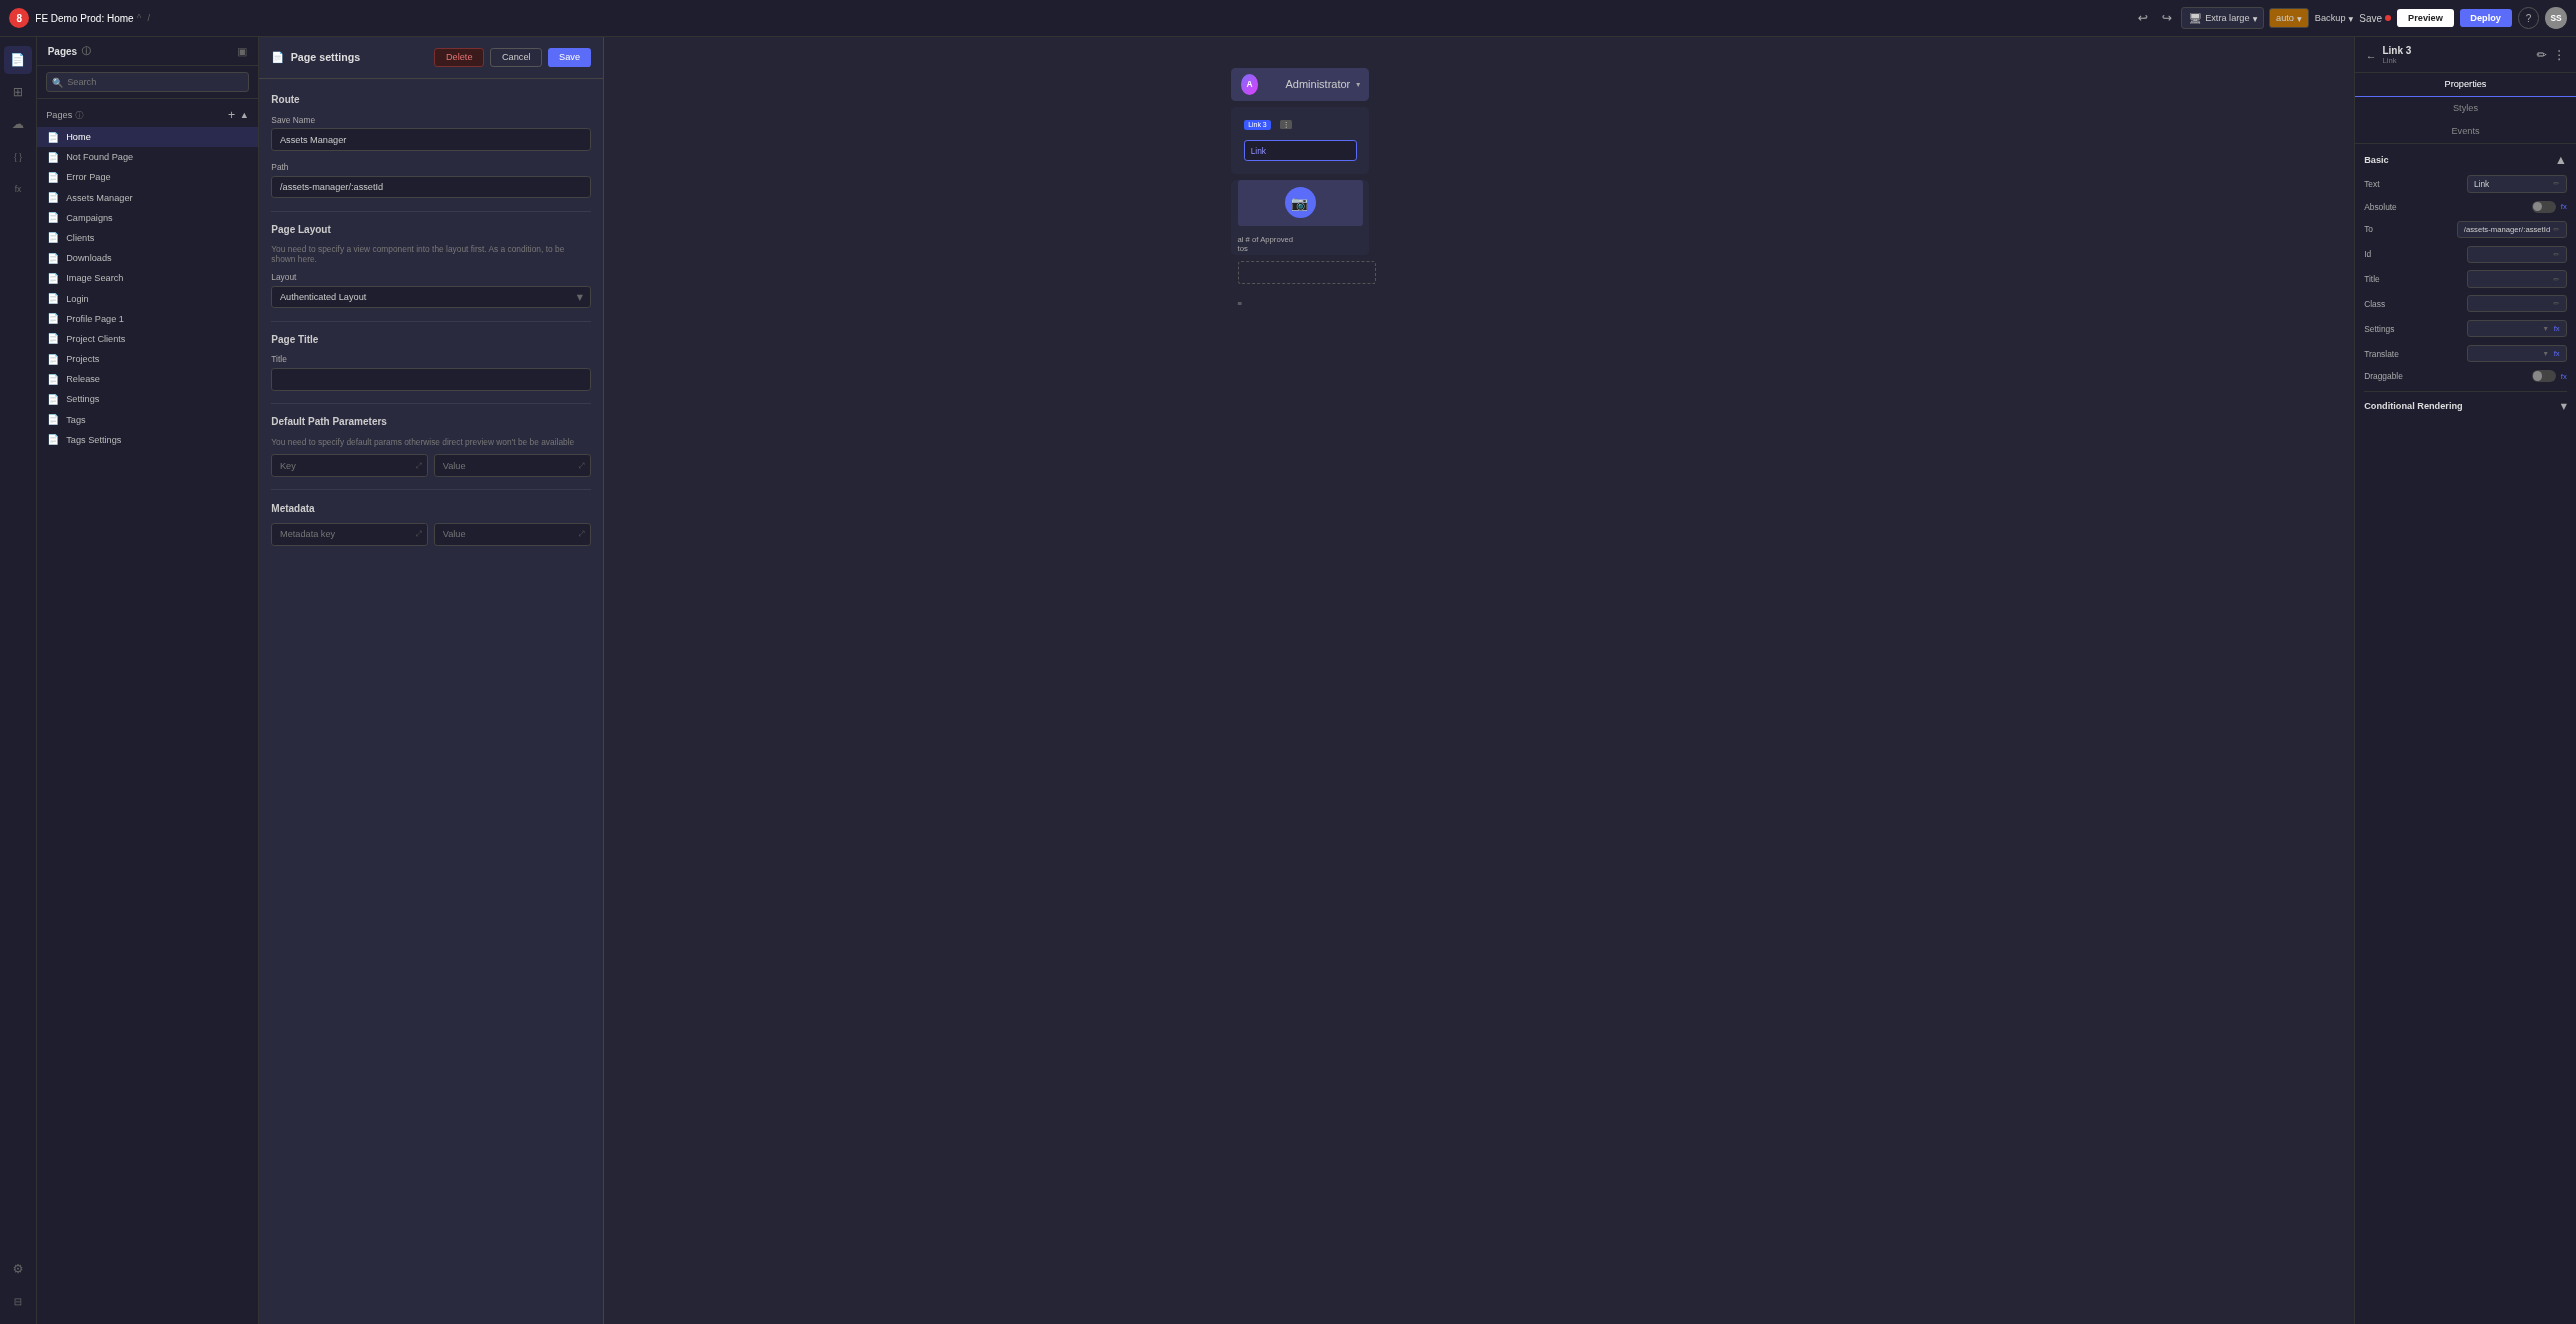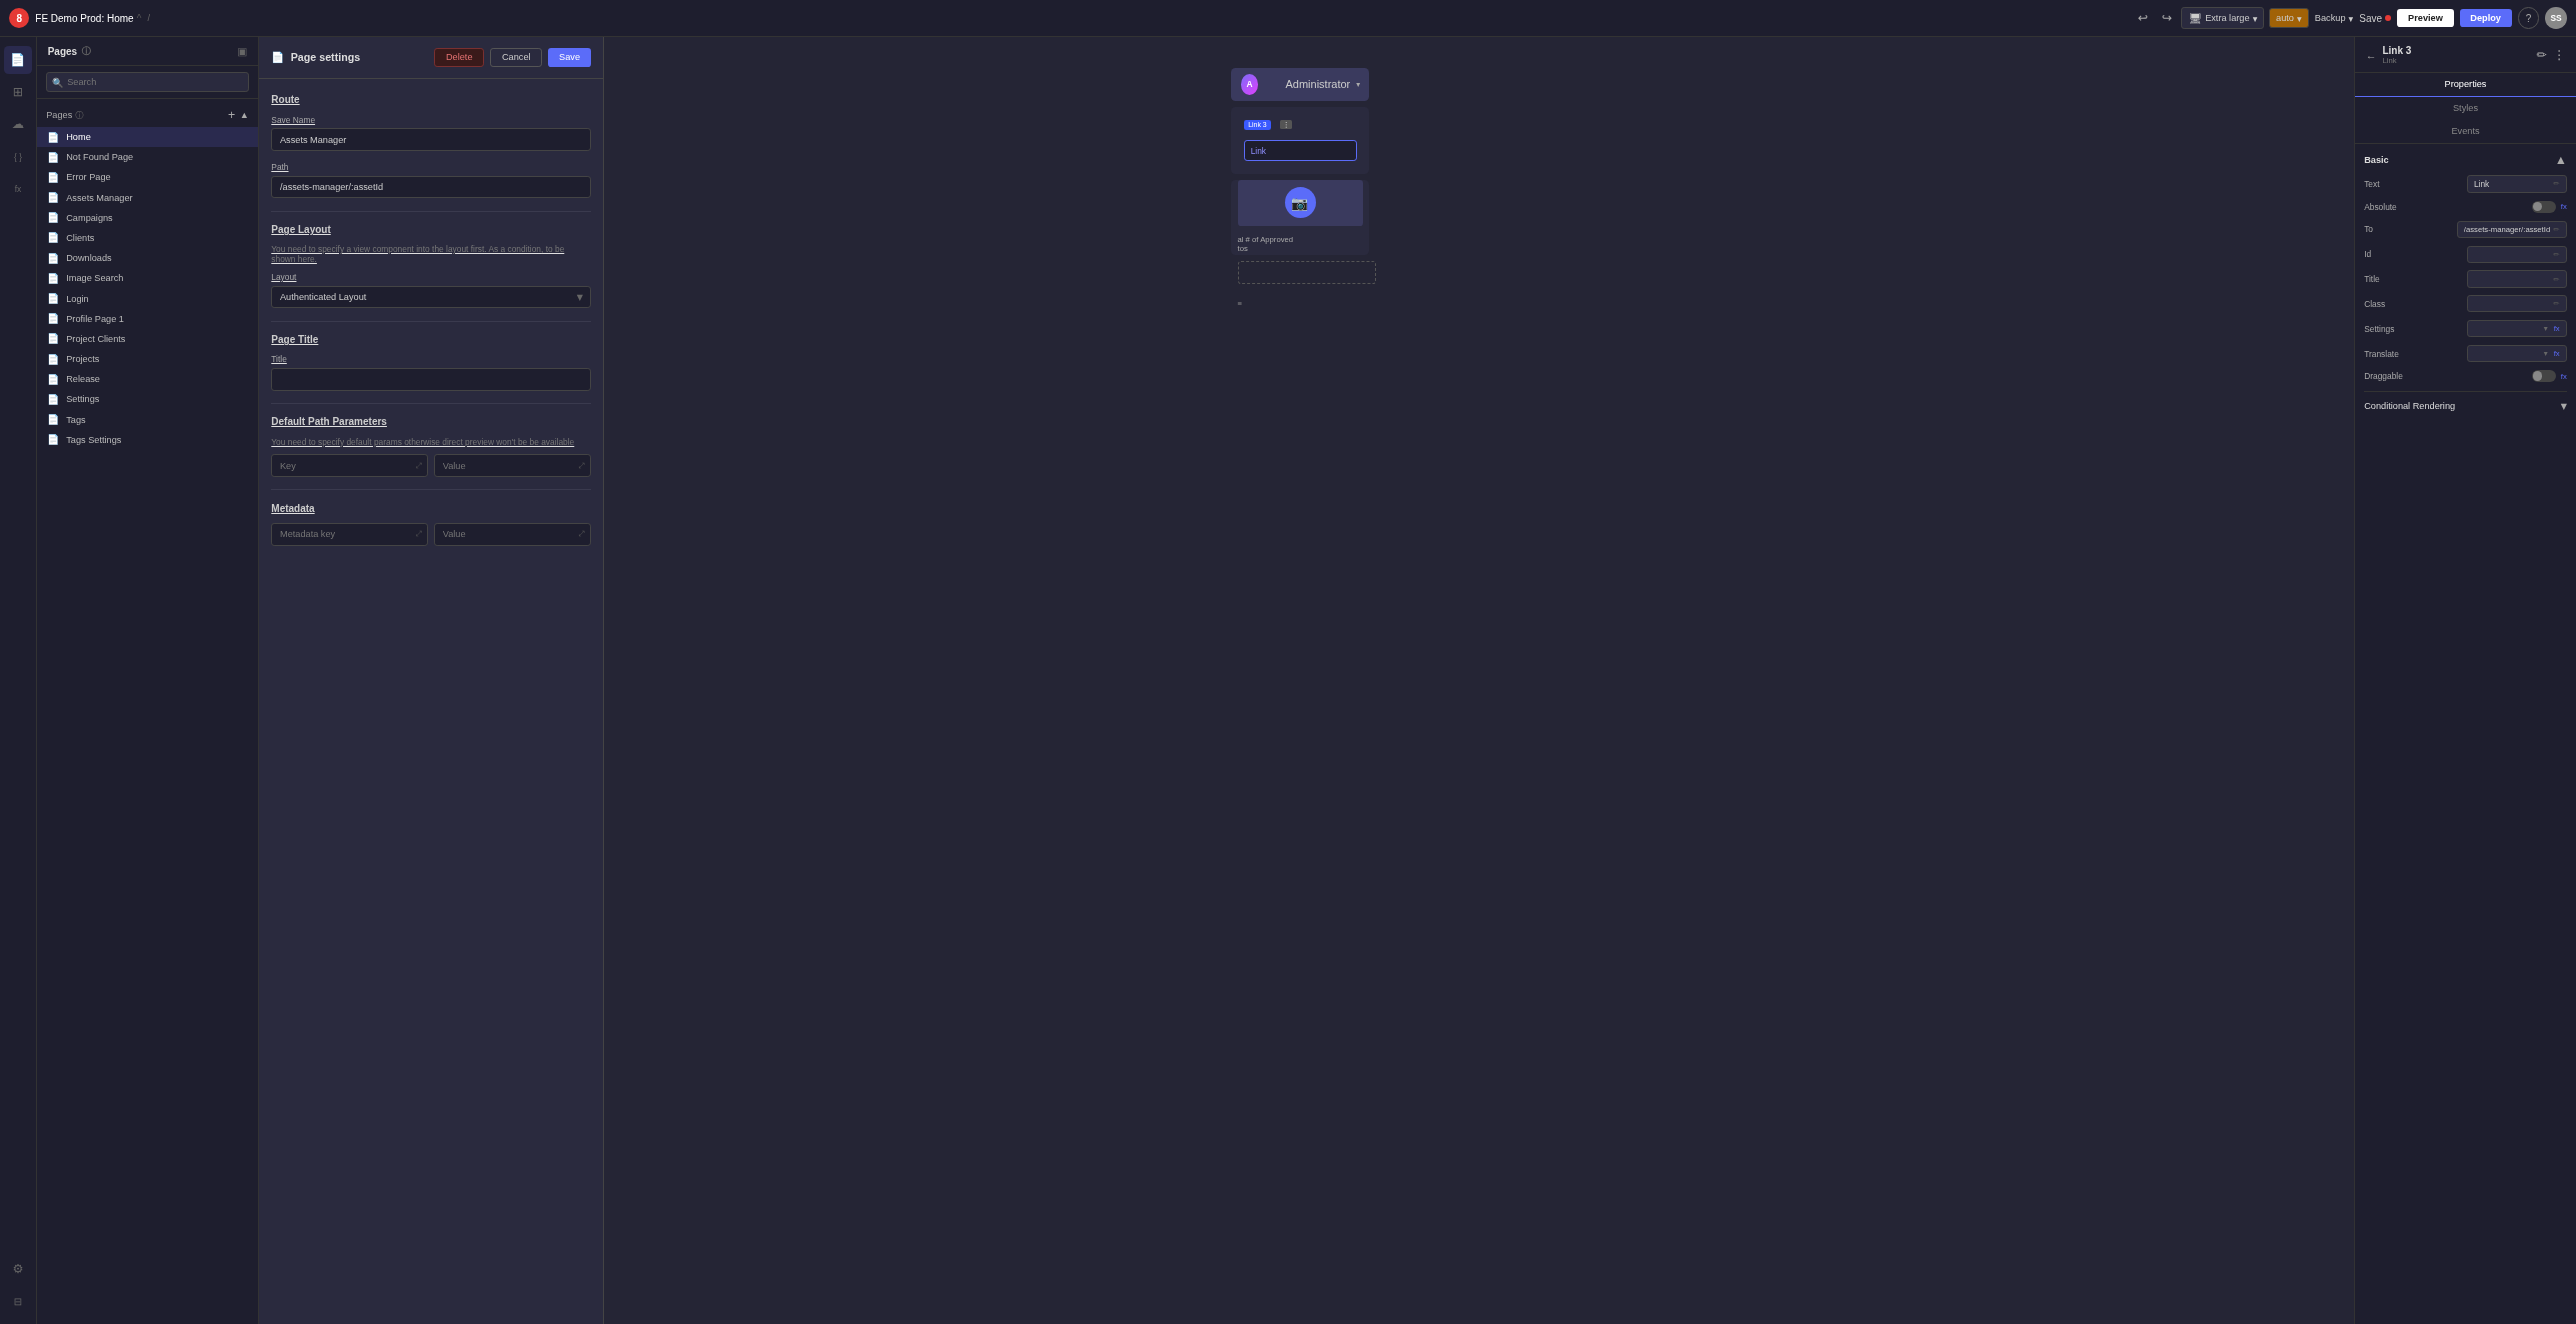--- a/index.html
+++ b/index.html
@@ -57,21 +57,21 @@
     
     .modal-overlay { position: relative; flex: 1; display: flex; }
     .page-settings-panel { position: absolute; left: 0; top: 0; width: 345px; background: #2a2a3e; border-right: 0.8px solid #444; z-index: 10; height: 100%; overflow-y: auto; display: flex; flex-direction: column; }
     .modal-header { display: flex; align-items: center; justify-content: space-between; padding: 10.7px 12.3px; border-bottom: 0.8px solid #444; flex-shrink: 0; }
     .modal-title { font-size: 10.7px; font-weight: 600; color: #ddd; display: flex; align-items: center; gap: 6.1px; }
     .modal-actions { display: flex; gap: 6.1px; }
     .btn-delete { background: #3a1a1a; border: 0.8px solid #7a3030; color: #e57373; border-radius: 3.1px; padding: 3.8px 10.7px; font-size: 9.2px; cursor: pointer; }
     .btn-cancel { background: #2a2a3e; border: 0.8px solid #555; color: #ccc; border-radius: 3.1px; padding: 3.8px 10.7px; font-size: 9.2px; cursor: pointer; }
     .btn-save { background: #5b6cf9; border: none; color: white; border-radius: 3.1px; padding: 3.8px 10.7px; font-size: 9.2px; cursor: pointer; }
 
-    .modal-body { padding: 12.3px; flex: 1; overflow-y: auto; text-decoration: underline; }
+    .modal-body { padding: 12.3px; flex: 1; overflow-y: auto; }
     .section-title { font-size: 10px; font-weight: 600; color: #ccc; margin-bottom: 9.2px; margin-top: 3.1px; }
     .form-group { margin-bottom: 10.7px; }
     .form-label { font-size: 8.4px; color: #aaa; margin-bottom: 3.8px; }
     .form-input { width: 100%; background: #1e1e2e; border: 0.8px solid #444; border-radius: 3.1px; padding: 5.4px 7.7px; color: #ccc; font-size: 9.2px; }
     .form-select { width: 100%; background: #1e1e2e; border: 0.8px solid #444; border-radius: 3.1px; padding: 5.4px 7.7px; color: #ccc; font-size: 9.2px; appearance: none; cursor: pointer; }
     .select-wrap { position: relative; }
     .select-arrow { position: absolute; right: 7.7px; top: 50%; transform: translateY(-50%); color: #666; pointer-events: none; }
     .help-text { font-size: 8.4px; color: #777; margin-bottom: 7.7px; }
     .key-value-row { display: flex; gap: 6.1px; }
     .kv-wrap { position: relative; border-radius: 10px; }
@@ -111,21 +111,21 @@
     .prop-row { display: flex; align-items: center; justify-content: space-between; margin-bottom: 7.7px; }
     .prop-label { font-size: 8.4px; color: #aaa; }
     .prop-input-wrap { display: flex; align-items: center; gap: 3.1px; background: #2a2a3e; border: 0.8px solid #444; border-radius: 3.1px; padding: 3.1px 6.1px; min-width: 100px; }
     .prop-edit-icon { color: #555; cursor: pointer; font-size: 7.7px; }
     .toggle-wrap { display: flex; align-items: center; gap: 4.6px; }
     .toggle { width: 24.5px; height: 12.3px; background: #444; border-radius: 6.1px; position: relative; cursor: pointer; }
     .toggle.off .toggle-knob { left: 1.5px; }
     .toggle-knob { position: absolute; width: 9.2px; height: 9.2px; background: #888; border-radius: 50%; top: 1.5px; transition: left 0.2s; }
     .fx-btn { color: #5b6cf9; font-size: 7.7px; cursor: pointer; background: none; border: none; }
     .conditional-section { display: flex; align-items: center; justify-content: space-between; padding: 6.1px 0; border-top: 0.8px solid #333; margin-top: 6.1px; }
-    .conditional-label { font-size: 9.2px; color: #ddd; font-weight: 400; }
+    .conditional-label { font-size: 9.2px; color: #ddd; font-weight: 700; }
     .expand-btn { color: #aaa; cursor: pointer; }
 
     
     ::-webkit-scrollbar { width: 3.1px; }
     ::-webkit-scrollbar-track { background: #1a1a2a; }
     ::-webkit-scrollbar-thumb { background: #444; border-radius: 1.5px; }
   </style>
 </head>
 <body>
 

